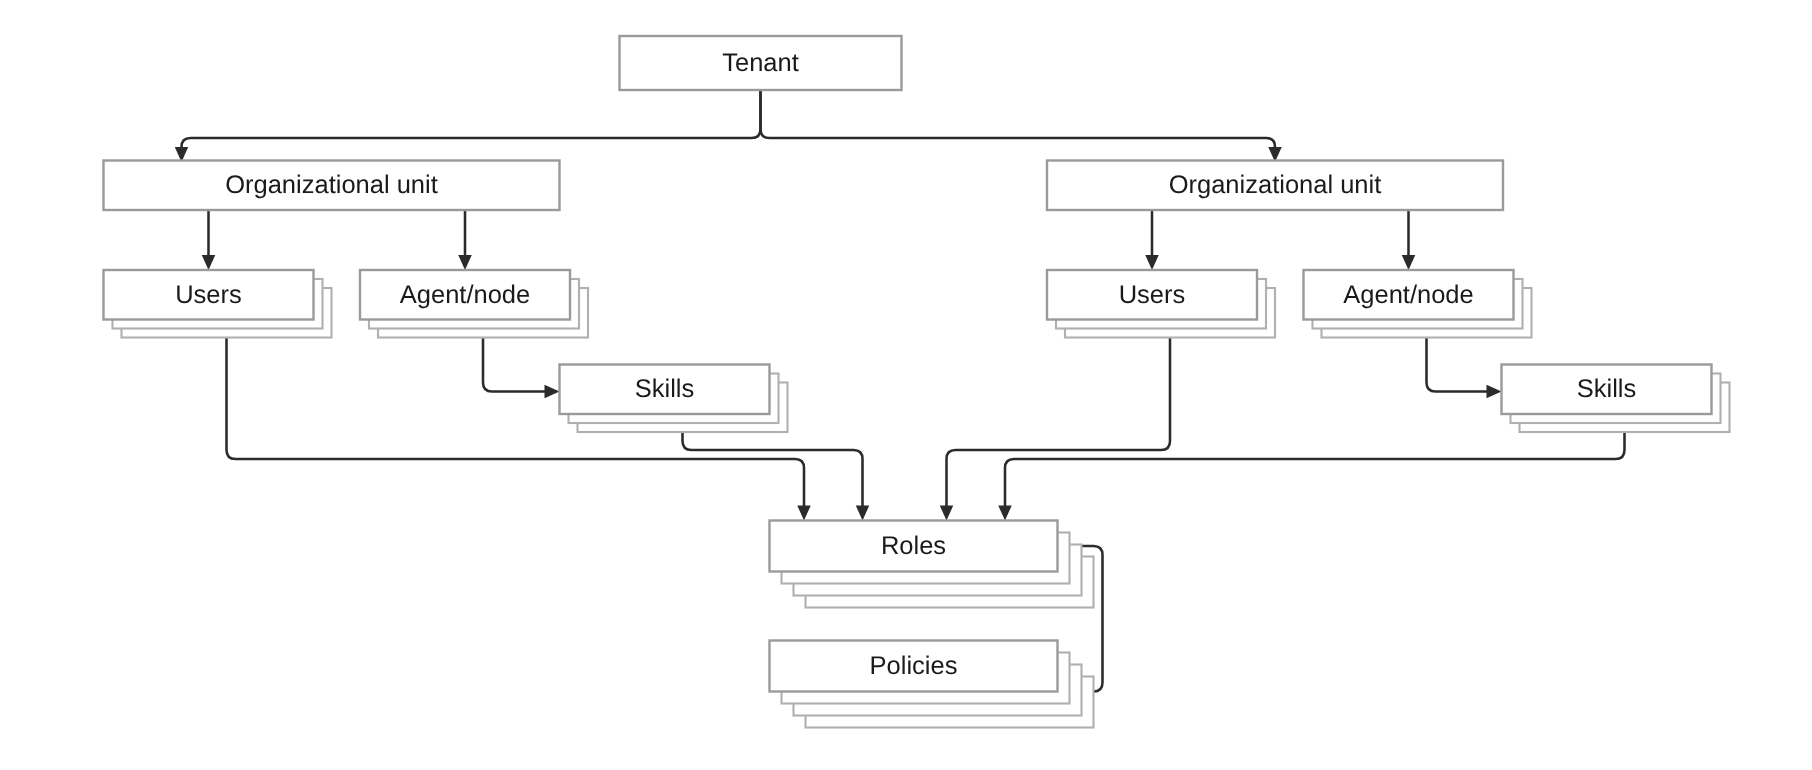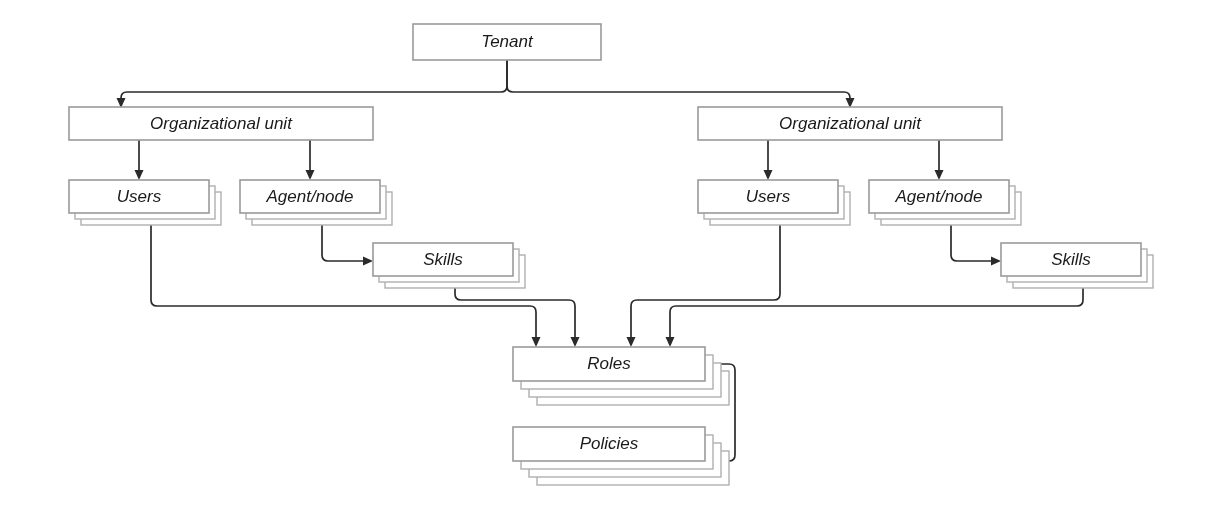--- a/index.html
+++ b/index.html
@@ -10,21 +10,20 @@
   }
   body {
     font-family: "Liberation Sans", "DejaVu Sans", sans-serif;
   }
   #diagram-root {
     position: relative;
     width: 1208px;
     height: 513px;
     background: #ffffff;
     overflow: hidden;
-    font-style: italic;
   }
   #diagram-svg {
     position: absolute;
     top: 0;
     left: 0;
     width: 1208px;
     height: 513px;
     display: block;
   }
   .node-label {

